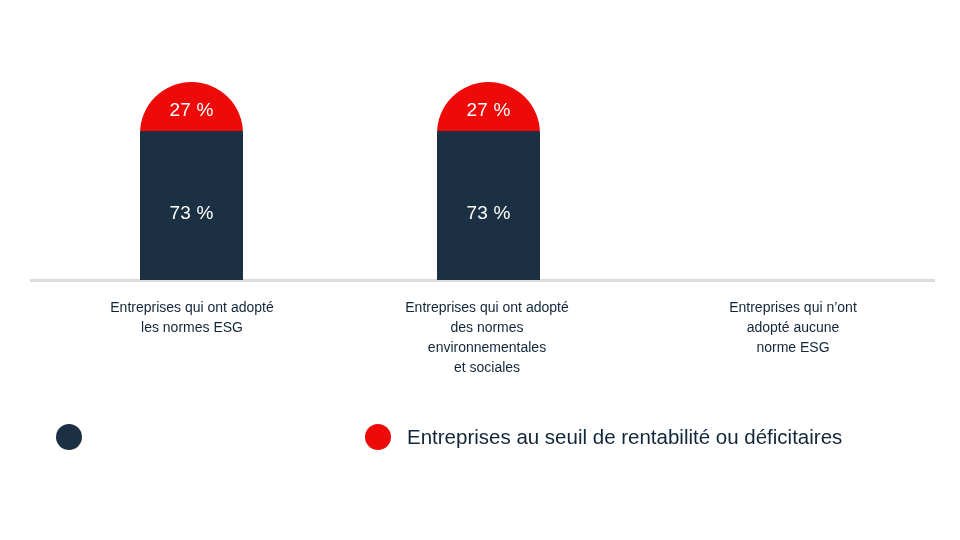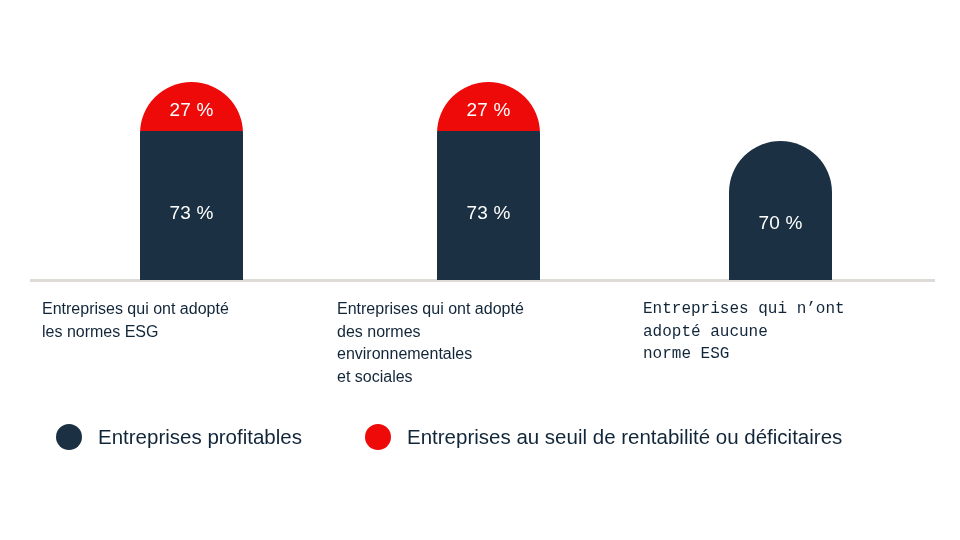--- a/index.html
+++ b/index.html
@@ -89,29 +89,29 @@
   
   .cat-labels {
     position: absolute;
     left: 0;
     top: 298px;
     width: 960px;
     height: 110px;
   }
   .cat-label {
     position: absolute;
-    text-align: left;
+    text-align: center;
     color: #12263a;
-    font-size: 16px;
+    font-size: 14px;
     line-height: 1.42;
     white-space: pre-line;
   }
   .cat-label.c0 { left: 42px;  width: 300px; }
   .cat-label.c1 { left: 337px; width: 300px; }
-  .cat-label.c2 { left: 643px; width: 300px; font-family: Liberation Mono, monospace; }
+  .cat-label.c2 { left: 643px; width: 300px; }
 
   
   .legend {
     position: absolute;
     left: 0;
     top: 424px;
     width: 960px;
     height: 40px;
   }
   .legend-item {
@@ -162,44 +162,40 @@
           <span class="seg-label">27 %</span>
         </div>
         <div class="seg seg-bottom" style="height:149px;">
           <span class="seg-label">73 %</span>
         </div>
       </div>
     </div>
 
     <div class="bar-group g2">
       <div class="bar">
-        <div class="seg seg-bottom" style="height:139px;">
-          <span class="seg-label">70 %</span>
-        </div>
       </div>
     </div>
 
   </div>
 
   <div class="cat-labels">
     <div class="cat-label c0">Entreprises qui ont adopté
 les normes ESG</div>
     <div class="cat-label c1">Entreprises qui ont adopté
 des normes
 environnementales
 et sociales</div>
     <div class="cat-label c2">Entreprises qui n’ont
 adopté aucune
 norme ESG</div>
   </div>
 
   <div class="legend">
     <div class="legend-item l0">
       <span class="legend-swatch" style="background:#1b3042;"></span>
-      <span class="legend-text">Entreprises profitables</span>
     </div>
     <div class="legend-item l1">
       <span class="legend-swatch" style="background:#ef0a0a;"></span>
       <span class="legend-text">Entreprises au seuil de rentabilité ou déficitaires</span>
     </div>
   </div>
 
 </div>
 
 </body></html>

